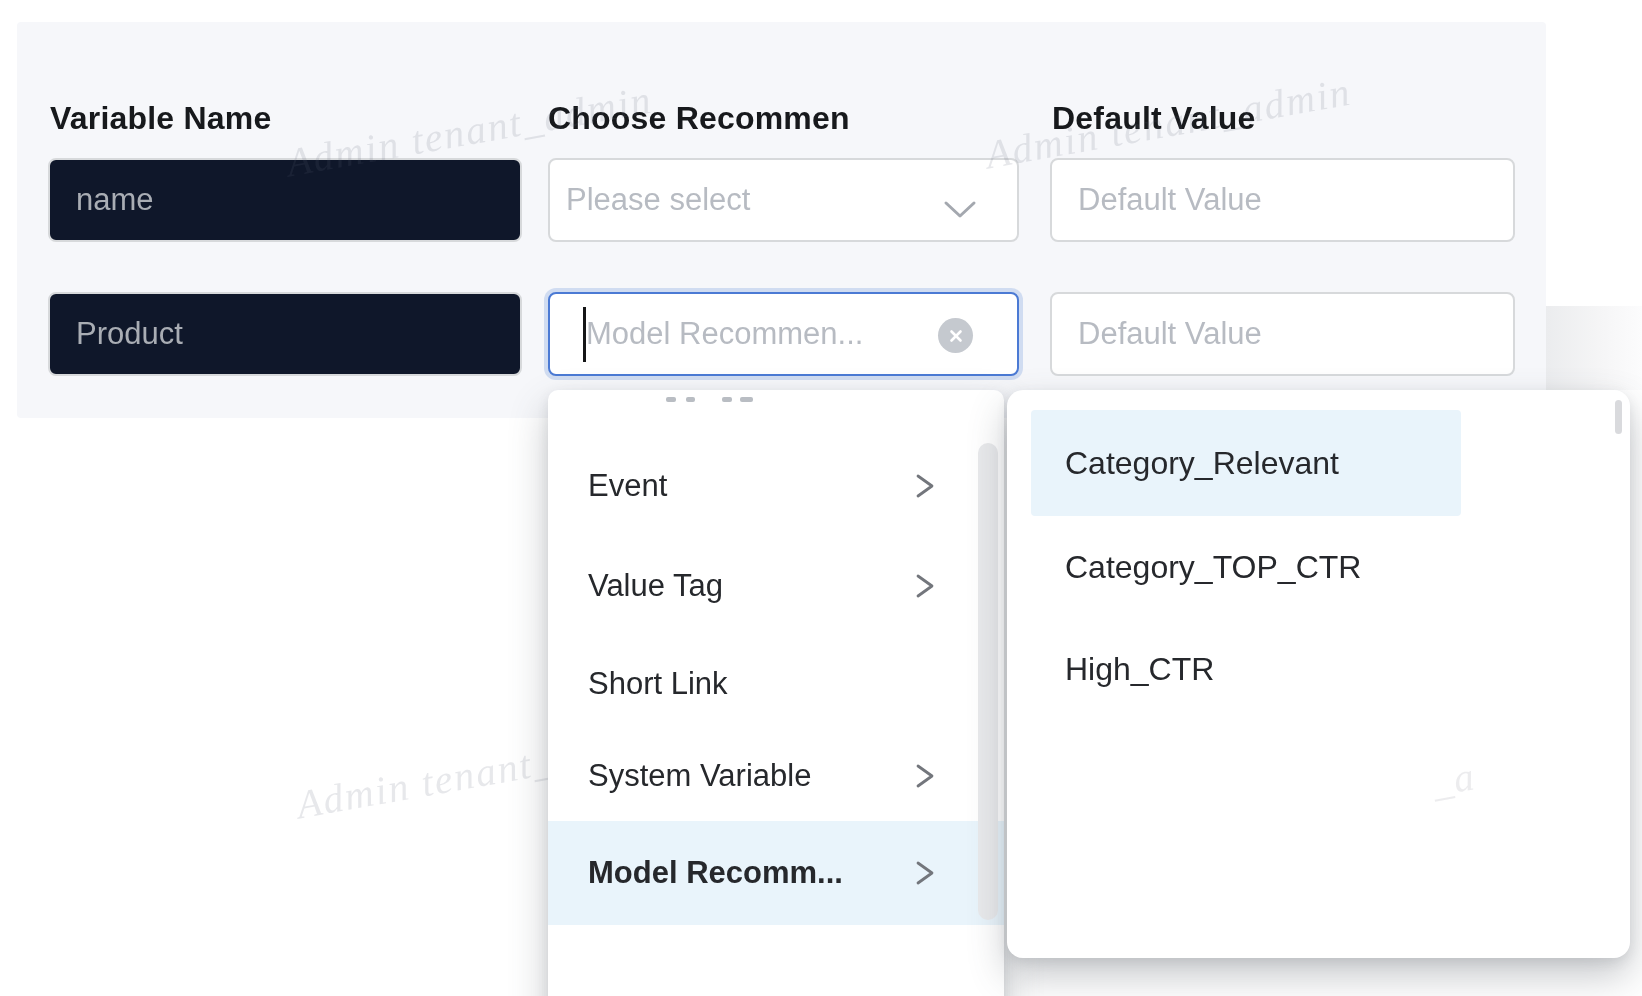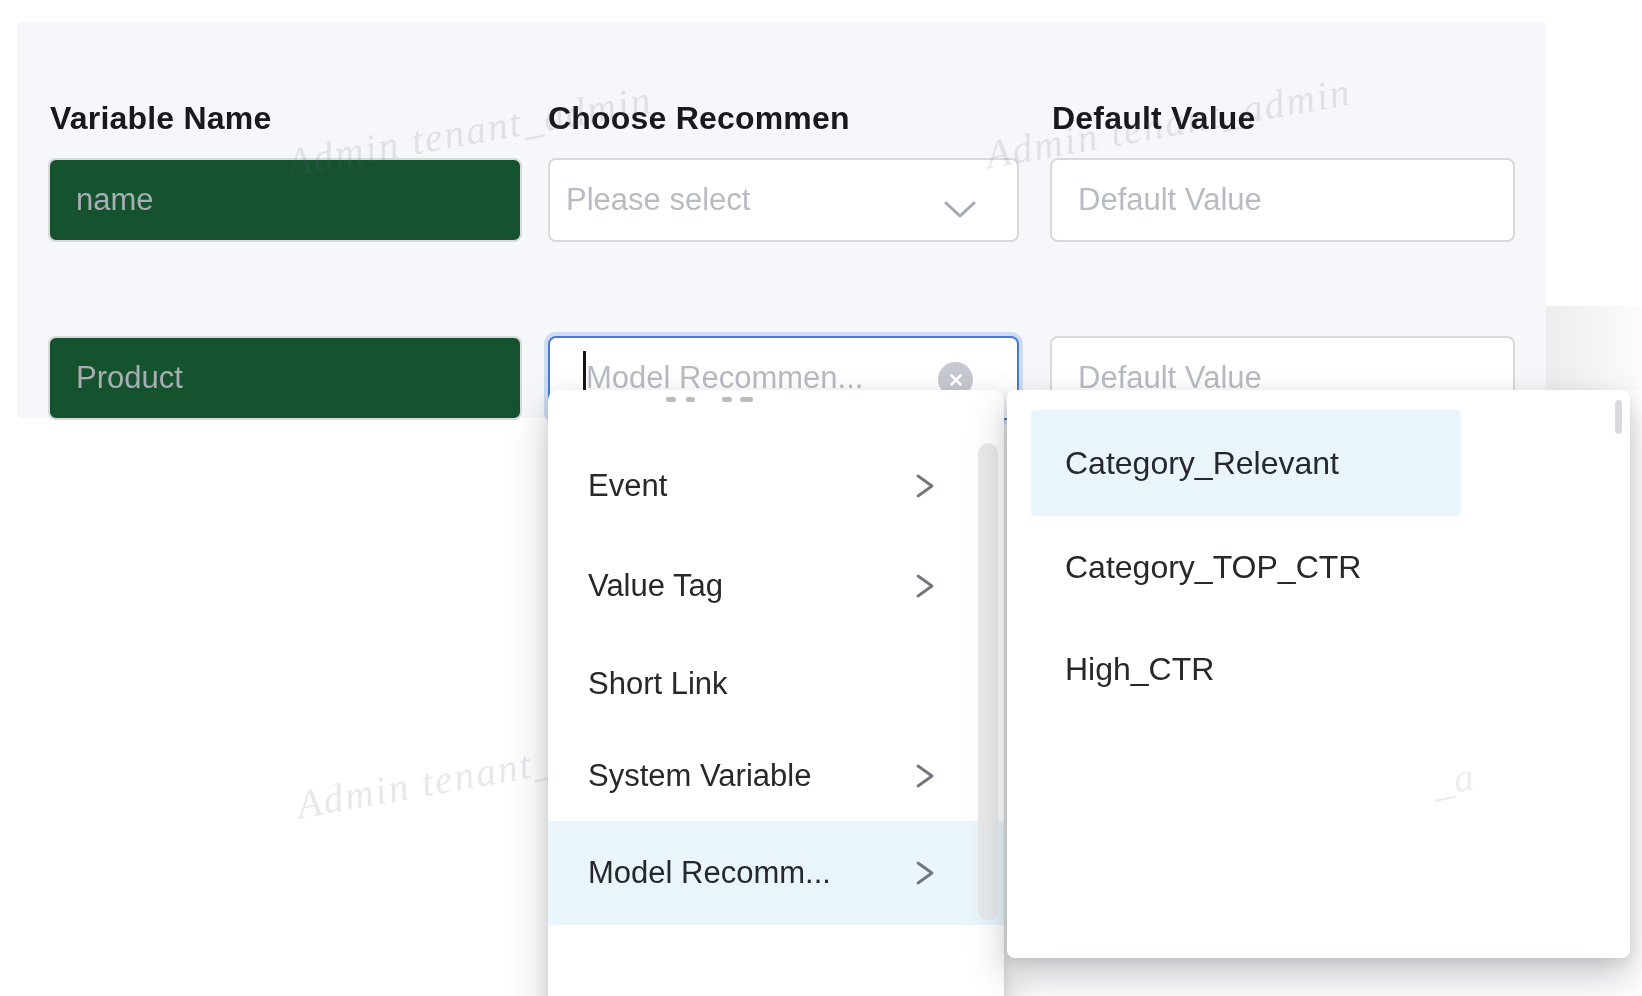--- a/index.html
+++ b/index.html
@@ -18,25 +18,25 @@
     background:var(--panel-bg,#f6f7fa);border-radius:4px;
   }
   .col-label{
     position:absolute;top:78px;font-size:32px;font-weight:600;color:#17191c;letter-spacing:.2px;
   }
   .lbl-1{left:33px;} .lbl-2{left:531px;} .lbl-3{left:1035px;}
   .ctl{
     position:absolute;height:84px;border:2px solid #d7d9db;border-radius:8px;
     box-sizing:border-box;background:#fff;font-size:31px;
   }
-  .r1{top:136px;} .r2{top:270px;margin-top:44px;}
+  .r1{top:136px;} .r2{top:270px;}
   .c1{left:31px;width:474px;} .c2{left:531px;width:471px;} .c3{left:1033px;width:465px;}
   input.ctl{padding:0 26px;outline:none;color:#a9adb4;}
   input.ctl::placeholder{color:#b7bbc2;opacity:1;}
-  .ctl-disabled{background:#14532d;}
+  .ctl-disabled{background:#0f172a;}
   
   .select-box{display:flex;align-items:center;cursor:pointer;}
   .select-box .sel-text{color:#b7bbc2;padding-left:16px;flex:1;}
   .select-box .chev{position:absolute;right:40px;top:32px;}
   
   .cascader{
     border-color:var(--focus-border,#4b7ad4);
     box-shadow:0 0 0 4px rgba(96,138,216,.25);
     display:flex;align-items:center;
   }
@@ -58,36 +58,36 @@
     transform:rotate(-10deg);transform-origin:left top;pointer-events:none;z-index:5;
   }
   .wm1{left:283px;top:140px;} .wm2{left:982px;top:132px;} .wm3{left:293px;top:782px;}
   .wm4{left:1428px;top:760px;z-index:30;color:rgba(95,98,118,.12);}
   
   .popup{
     position:absolute;background:#fff;z-index:10;border-radius:10px;
     box-shadow:0 18px 38px rgba(78,83,93,.32),0 4px 12px rgba(78,83,93,.12);
   }
   .menu-popup{left:548px;top:390px;width:456px;height:652px;overflow:hidden;}
-  .submenu-popup{left:1007px;top:390px;width:623px;height:568px;overflow:hidden;border-radius:8px;}
+  .submenu-popup{left:1007px;top:390px;width:623px;height:568px;overflow:hidden;border-radius:16px;}
   
   .clip-dash{position:absolute;top:7px;height:5px;background:#b9bdc3;border-radius:2px;}
   .cd1{left:118px;width:10px;} .cd2{left:138px;width:9px;} .cd3{left:174px;width:10px;} .cd4{left:192px;width:13px;}
   
   .menu-list{padding-top:46px;}
   .menu-row{
     position:relative;display:flex;align-items:center;height:95px;
     padding-left:40px;box-sizing:border-box;cursor:pointer;color:#26282c;font-size:31px;
   }
   .menu-row:nth-of-type(1){height:100px;}
   .menu-row:nth-of-type(2){height:100px;}
   .menu-row:nth-of-type(3){height:95px;}
   .menu-row:nth-of-type(4){height:90px;}
   .menu-row:nth-of-type(5){height:104px;}
-  .menu-row.active{background:var(--highlight-bg,#e9f4fb);}
+  .menu-row.active{background:var(--highlight-bg,#e9f4fb);font-weight:bold;}
   .menu-arrow{position:absolute;left:366px;top:50%;transform:translateY(-50%);display:flex;}
   
   .sb-thumb-wide{
     position:absolute;left:430px;top:53px;width:20px;height:477px;border-radius:10px;
     background:#e9eaec;z-index:11;cursor:pointer;
   }
   .sb-thumb-thin{
     position:absolute;left:608px;top:10px;width:7px;height:34px;border-radius:4px;
     background:#d9dadd;z-index:11;cursor:pointer;
   }

